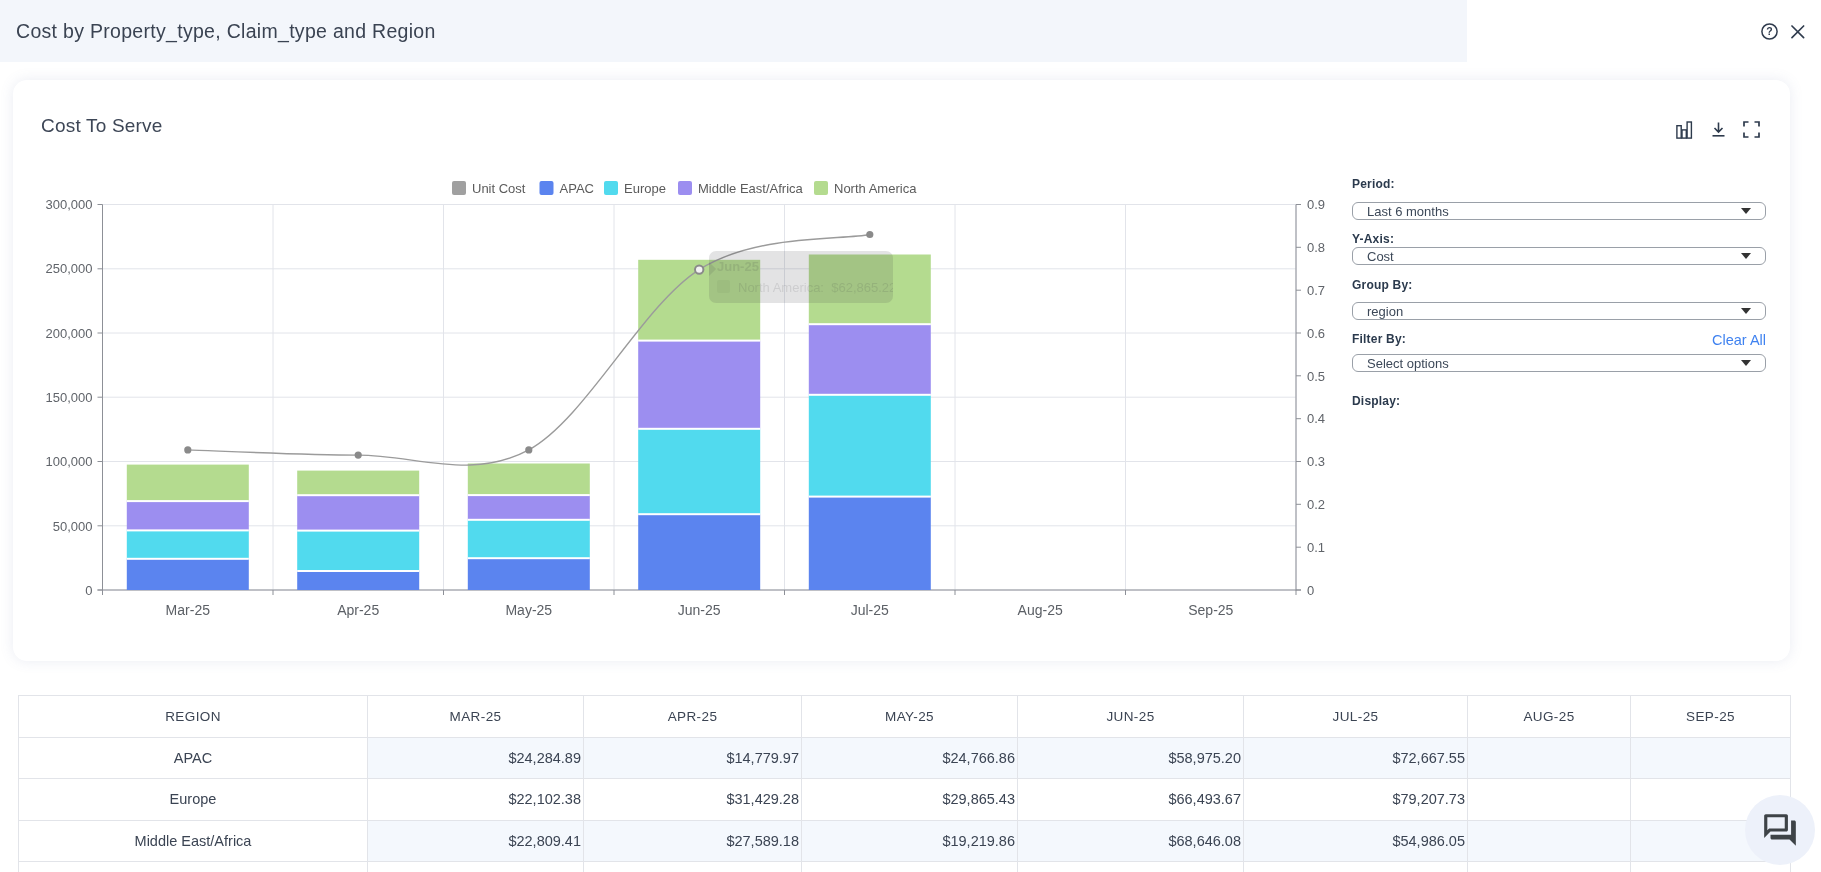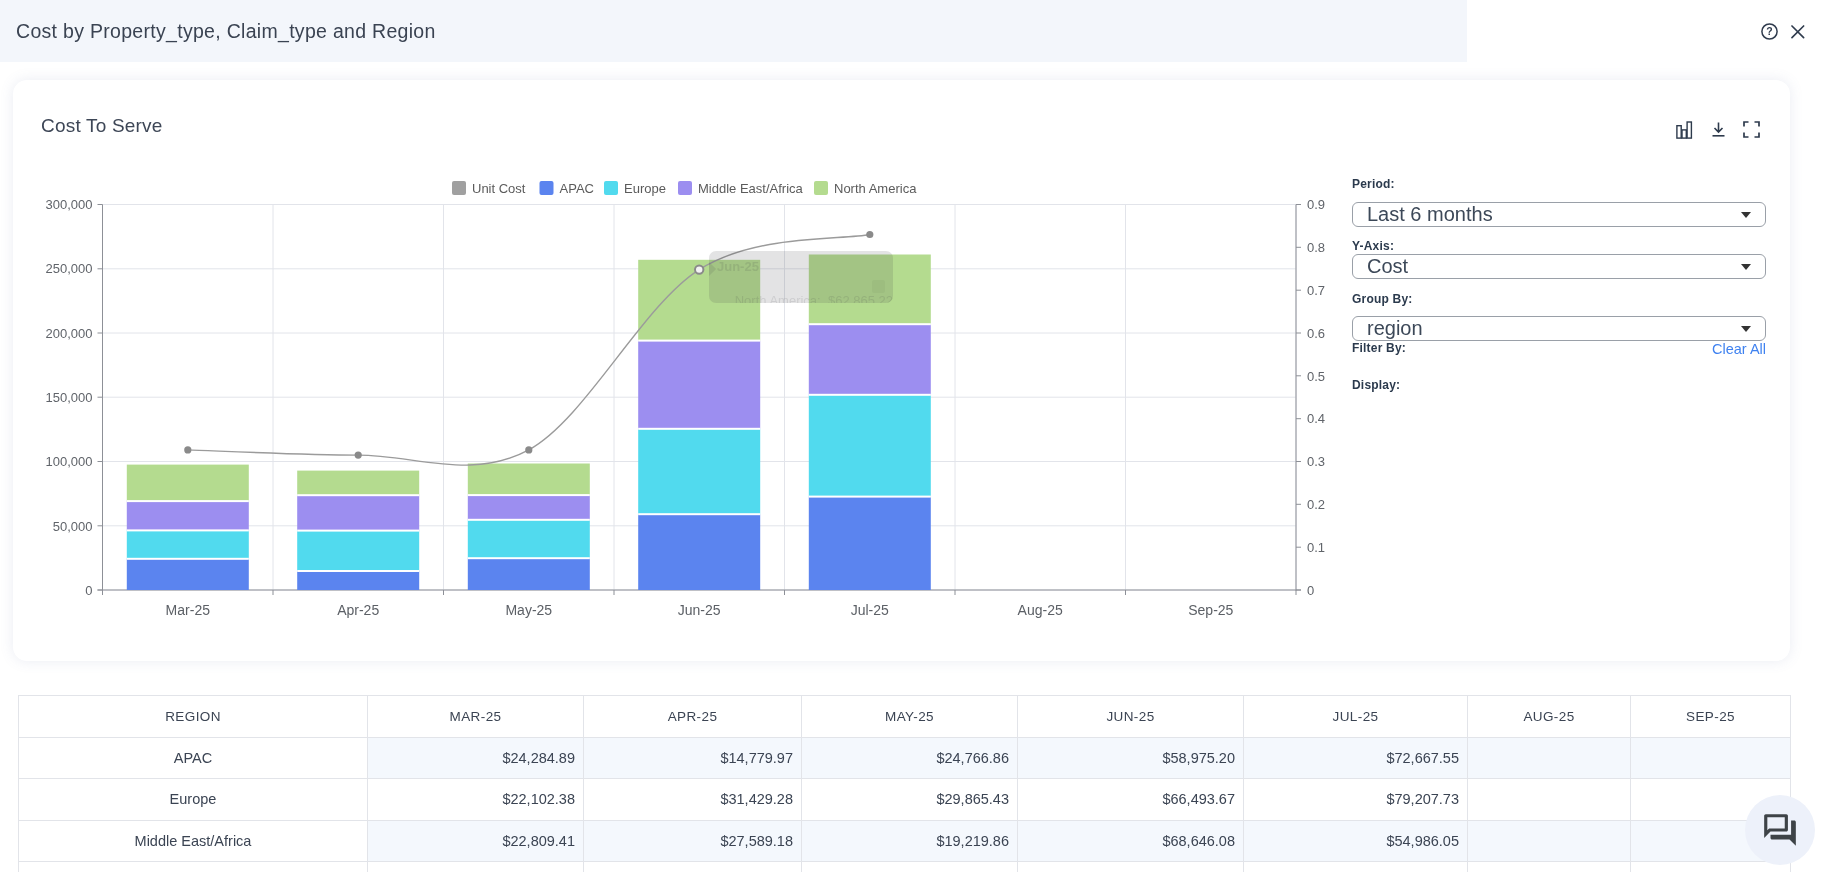--- a/index.html
+++ b/index.html
@@ -5,42 +5,42 @@
 html,body { width:1821px; height:872px; overflow:hidden; background:#fff;
   font-family:"Liberation Sans", sans-serif; position:relative; }
 .topbar { position:absolute; left:0; top:0; width:1467px; height:62px; background:#f3f6fb; }
 .topbar .title { position:absolute; left:16px; top:20px; font-size:19.5px; font-weight:500;
   color:#3a4352; letter-spacing:.3px; }
 .card { position:absolute; left:13px; top:80px; width:1777px; height:581px; background:#fff;
   border-radius:14px; box-shadow:0 0 14px rgba(90,110,160,.13); }
 .card .ctitle { position:absolute; left:28px; top:35px; font-size:19px; font-weight:500; color:#3d4656; letter-spacing:.2px; }
 .panel { position:absolute; left:1352px; top:160px; width:414px; }
 .panel .lab { display:block; font-size:12px; line-height:15px; height:15px; font-weight:700; color:#2b3a4d; letter-spacing:.2px; }
-.dd { height:25px; border:1px solid #9aa0a8; border-radius:6px; background:#fff;
-  display:flex; align-items:center; padding:4px 14px; font-size:20px; color:#3c4858;
+.dd { height:18px; border:1px solid #9aa0a8; border-radius:6px; background:#fff;
+  display:flex; align-items:center; padding:4px 14px; font-size:13px; color:#3c4858;
   justify-content:space-between; }
 .dd .caret { width:0; height:0; border-left:5.5px solid transparent; border-right:5.5px solid transparent;
   border-top:6.5px solid #333; }
 .clearall { font-size:14.5px; color:#3f82f0; font-weight:500; }
 .dt { position:absolute; left:18px; top:695px; width:1772px; border-collapse:collapse; table-layout:fixed;
   font-size:14.5px; color:#3b4453; }
 .dt th, .dt td { border:1px solid #e2e4e9; height:41.5px; padding:0; }
 .dt th { font-weight:400; font-size:13.5px; text-align:center; color:#3b4453; letter-spacing:.4px; }
 .dt td.first { text-align:center; }
-.dt td.num { text-align:right; padding-right:8px; }
+.dt td.num { text-align:right; padding-right:2px; }
 .dt tr.odd td:not(.first) { background:#f4f8fd; }
 .chatbtn { position:absolute; left:1745px; top:795px; width:70px; height:70px; border-radius:50%;
   background:#edf1fa; display:flex; align-items:center; justify-content:center; }
 .tooltip { position:absolute; left:709px; top:251px; width:184px; height:52px; border-radius:7px;
   background:rgba(70,70,75,0.15); color:rgba(50,50,55,0.12); font-size:13px; padding:8px 0 0 8px;
   white-space:nowrap; overflow:hidden; }
 .tooltip .arrow { position:absolute; left:-5px; top:13px; width:10px; height:10px;
   background:rgba(70,70,75,0.13); transform:rotate(45deg); }
 .tooltip .l1 { font-weight:700; }
-.tooltip .l2 { margin-top:6px; display:flex; align-items:flex-end;flex-direction:column; }
+.tooltip .l2 { margin-top:6px; display:flex; align-items:flex-start; }
 .tooltip .sq { display:inline-block; width:13px; height:13px; border-radius:2px;
   background:rgba(90,110,80,0.08); margin-right:8px; flex:0 0 13px; }
 </style></head>
 <body>
 <div class="topbar">
   <span class="title">Cost by Property_type, Claim_type and Region</span>
   <svg style="position:absolute;left:1761px;top:23px" width="17" height="17" viewBox="0 0 17 17">
     <circle cx="8.5" cy="8.5" r="7.6" fill="none" stroke="#2f3b4d" stroke-width="1.5"></circle>
     <text x="8.5" y="12.4" text-anchor="middle" font-size="10.5" font-weight="700" fill="#2f3b4d">?</text>
   </svg>
@@ -200,23 +200,27 @@
   <div class="lab" style="margin-top:12px">Y-Axis:</div>
   <div class="dd" style="">
       <span>Cost</span>
       <span class="caret"></span>
     </div>
   <div class="lab" style="margin-top:13px">Group By:</div>
   <div class="dd" style="margin-top:9px">
       <span>region</span>
       <span class="caret"></span>
     </div>
-  <div style="display:flex; justify-content:space-between; align-items:center; height:15px">
+  <div style="margin-top:12px; display:flex; justify-content:space-between; align-items:center; height:15px">
     <span class="lab">Filter By:</span>
       <span class="clearall">Clear All</span>
+    </div>
+  <div class="dd" style="margin-top:7px">
+      <span style="color:#3c4858">Select options</span>
+      <span class="caret"></span>
     </div>
   <div class="lab" style="margin-top:22px">Display:</div>
 </div>
 <table class="dt">
     <colgroup>
       <col style="width:349px">
       <col style="width:216px">
       <col style="width:218px">
       <col style="width:216px">
       <col style="width:226px">

